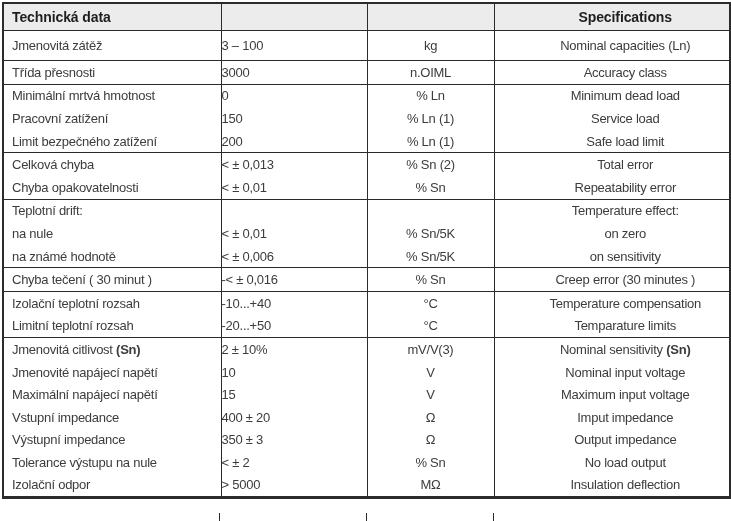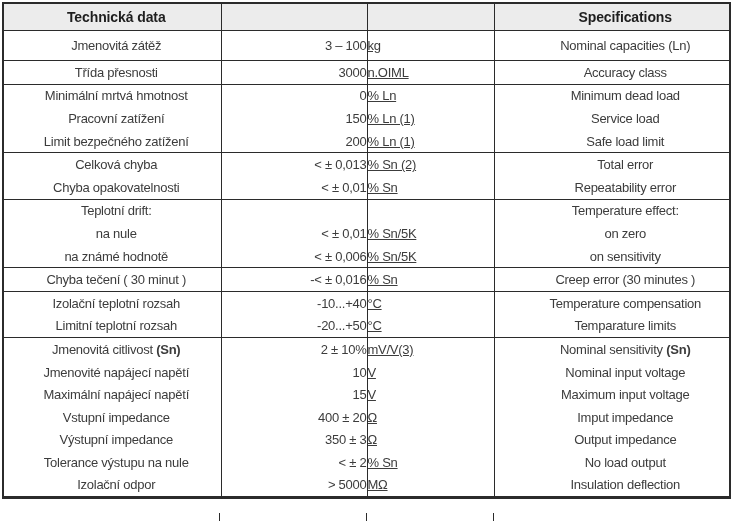--- a/index.html
+++ b/index.html
@@ -33,23 +33,23 @@
     border-bottom:1px solid var(--border,#2b2b2b);
     height:26px;
     font-size:14px;
     font-weight:bold;
     color:var(--header-text,#1e1e1e);
     letter-spacing:-0.1px;
   }
   tbody td{height:22.6px;}
   tbody tr.tall td{height:29px;margin-top:24px;}
   tbody tr.group-start td{border-top:1px solid var(--border,#2b2b2b);}
-  .col-cz{text-align:center;padding-left:8px;}
-  .col-val{text-align:right;}
-  .col-unit{text-align:left;text-decoration:underline;}
+  .col-cz{text-align:left;padding-left:8px;}
+  .col-val{text-align:left;}
+  .col-unit{text-align:center;}
   .col-en{text-align:center;padding-left:27px;}
   .tail{
     position:absolute;
     width:1px;height:8px;top:513px;
     background:var(--border,#2b2b2b);
   }
   b{font-weight:bold;}
 </style>
 </head>
 <body>

